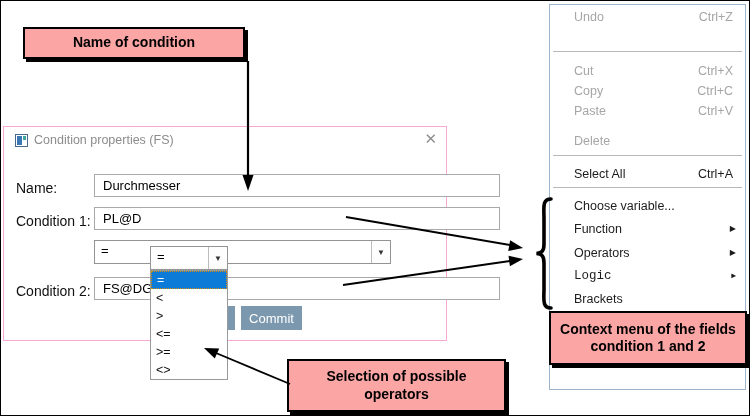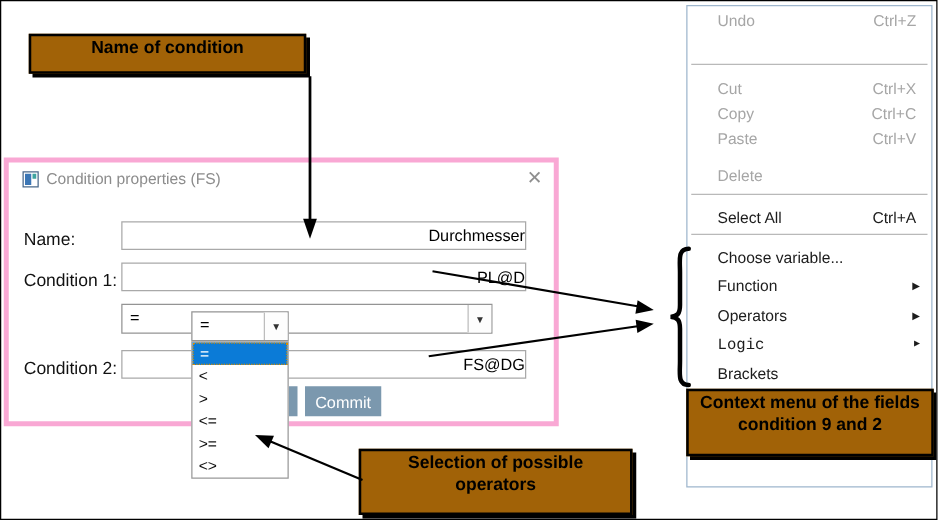--- a/index.html
+++ b/index.html
@@ -8,49 +8,49 @@
     font-family:"Liberation Sans", sans-serif;
     background:#ffffff;
     position:relative;
     overflow:hidden;
     border:1px solid #000;
   }
 
   
   .callout {
     position:absolute;
-    background:#a16207;
+    background:#fca5a5;
     border:2px solid #000;
     box-shadow:3px 3px 0 #000;
     color:#000;
     font-weight:bold;
     font-size:14px;
     text-align:center;
-    display:flex; flex-direction:column; justify-content:flex-start;
+    display:flex; flex-direction:column; justify-content:center;
     line-height:1.25;
     z-index:20;
   }
 
   
   .dialog {
     position:absolute; left:2px; top:125px; width:444px; height:215px;
-    background:#fff; border:4px solid #f9a8d4; z-index:5;
+    background:#fff; border:1px solid #f9a8d4; z-index:5;
   }
   .dlg-title { position:absolute; left:30px; top:6px; font-size:12.5px; color:#8c8c8c; }
   .dlg-icon { position:absolute; left:11px; top:7px; width:13px; height:13px;
     border:1px solid #49688a; background:#fff; }
   .dlg-icon::before { content:""; position:absolute; left:1px; top:1px; width:5px; height:9px; background:#3b76b5; }
   .dlg-icon::after  { content:""; position:absolute; left:7px; top:1px; width:3px; height:4px; background:#3fa4a0; }
   .dlg-close { position:absolute; right:9px; top:3px; font-size:15px; color:#8f8f8f; cursor:default; }
 
   .fld-label { position:absolute; left:12px; font-size:14px; color:#111; }
   .txt-input {
-    position:absolute; left:90px; width:324px; height:23px;
+    position:absolute; left:90px; width:406px; height:23px;
     border:1px solid #a9a9a9; background:#fff;
-    font-size:13px; color:#000; line-height:21px; padding-left:8px;text-align:right;
+    font-size:13px; color:#000; line-height:21px; padding-left:8px;
   }
   .combo {
     position:absolute; background:#fff; border:1px solid #949494;
     font-size:13px; color:#000;
   }
   .combo .val { position:absolute; left:6px; top:2px; }
   .combo .btn {
     position:absolute; right:0; top:0; bottom:0; width:19px;
     border-left:1px solid #bdbdbd; background:#fdfdfd;
     display:flex; align-items:center; justify-content:center;
@@ -192,21 +192,21 @@
     <span>Logic</span>
     <span class="sub">▶</span>
   </div>
   <div class="menu-item" style="top:284px;">
     <span>Brackets</span>
   </div>
 </div>
 
 <div class="callout" style="left:548px; top:310px; width:198px; height:54px;">
   <span>Context menu  of the fields</span>
-  <span>condition 9 and 2</span>
+  <span>condition 1 and 2</span>
 </div>
 
 <svg id="overlay" width="750" height="416" viewBox="0 0 750 416">
 
   <line x1="247" y1="60" x2="247" y2="176" stroke="#000" stroke-width="2.2"></line>
   <polygon points="247,190 241.5,174 252.5,174" fill="#000"></polygon>
 
   <line x1="345" y1="216" x2="509" y2="244" stroke="#000" stroke-width="1.8"></line>
   <polygon points="522,247 507.3,250 509.1,239.2" fill="#000"></polygon>
 

